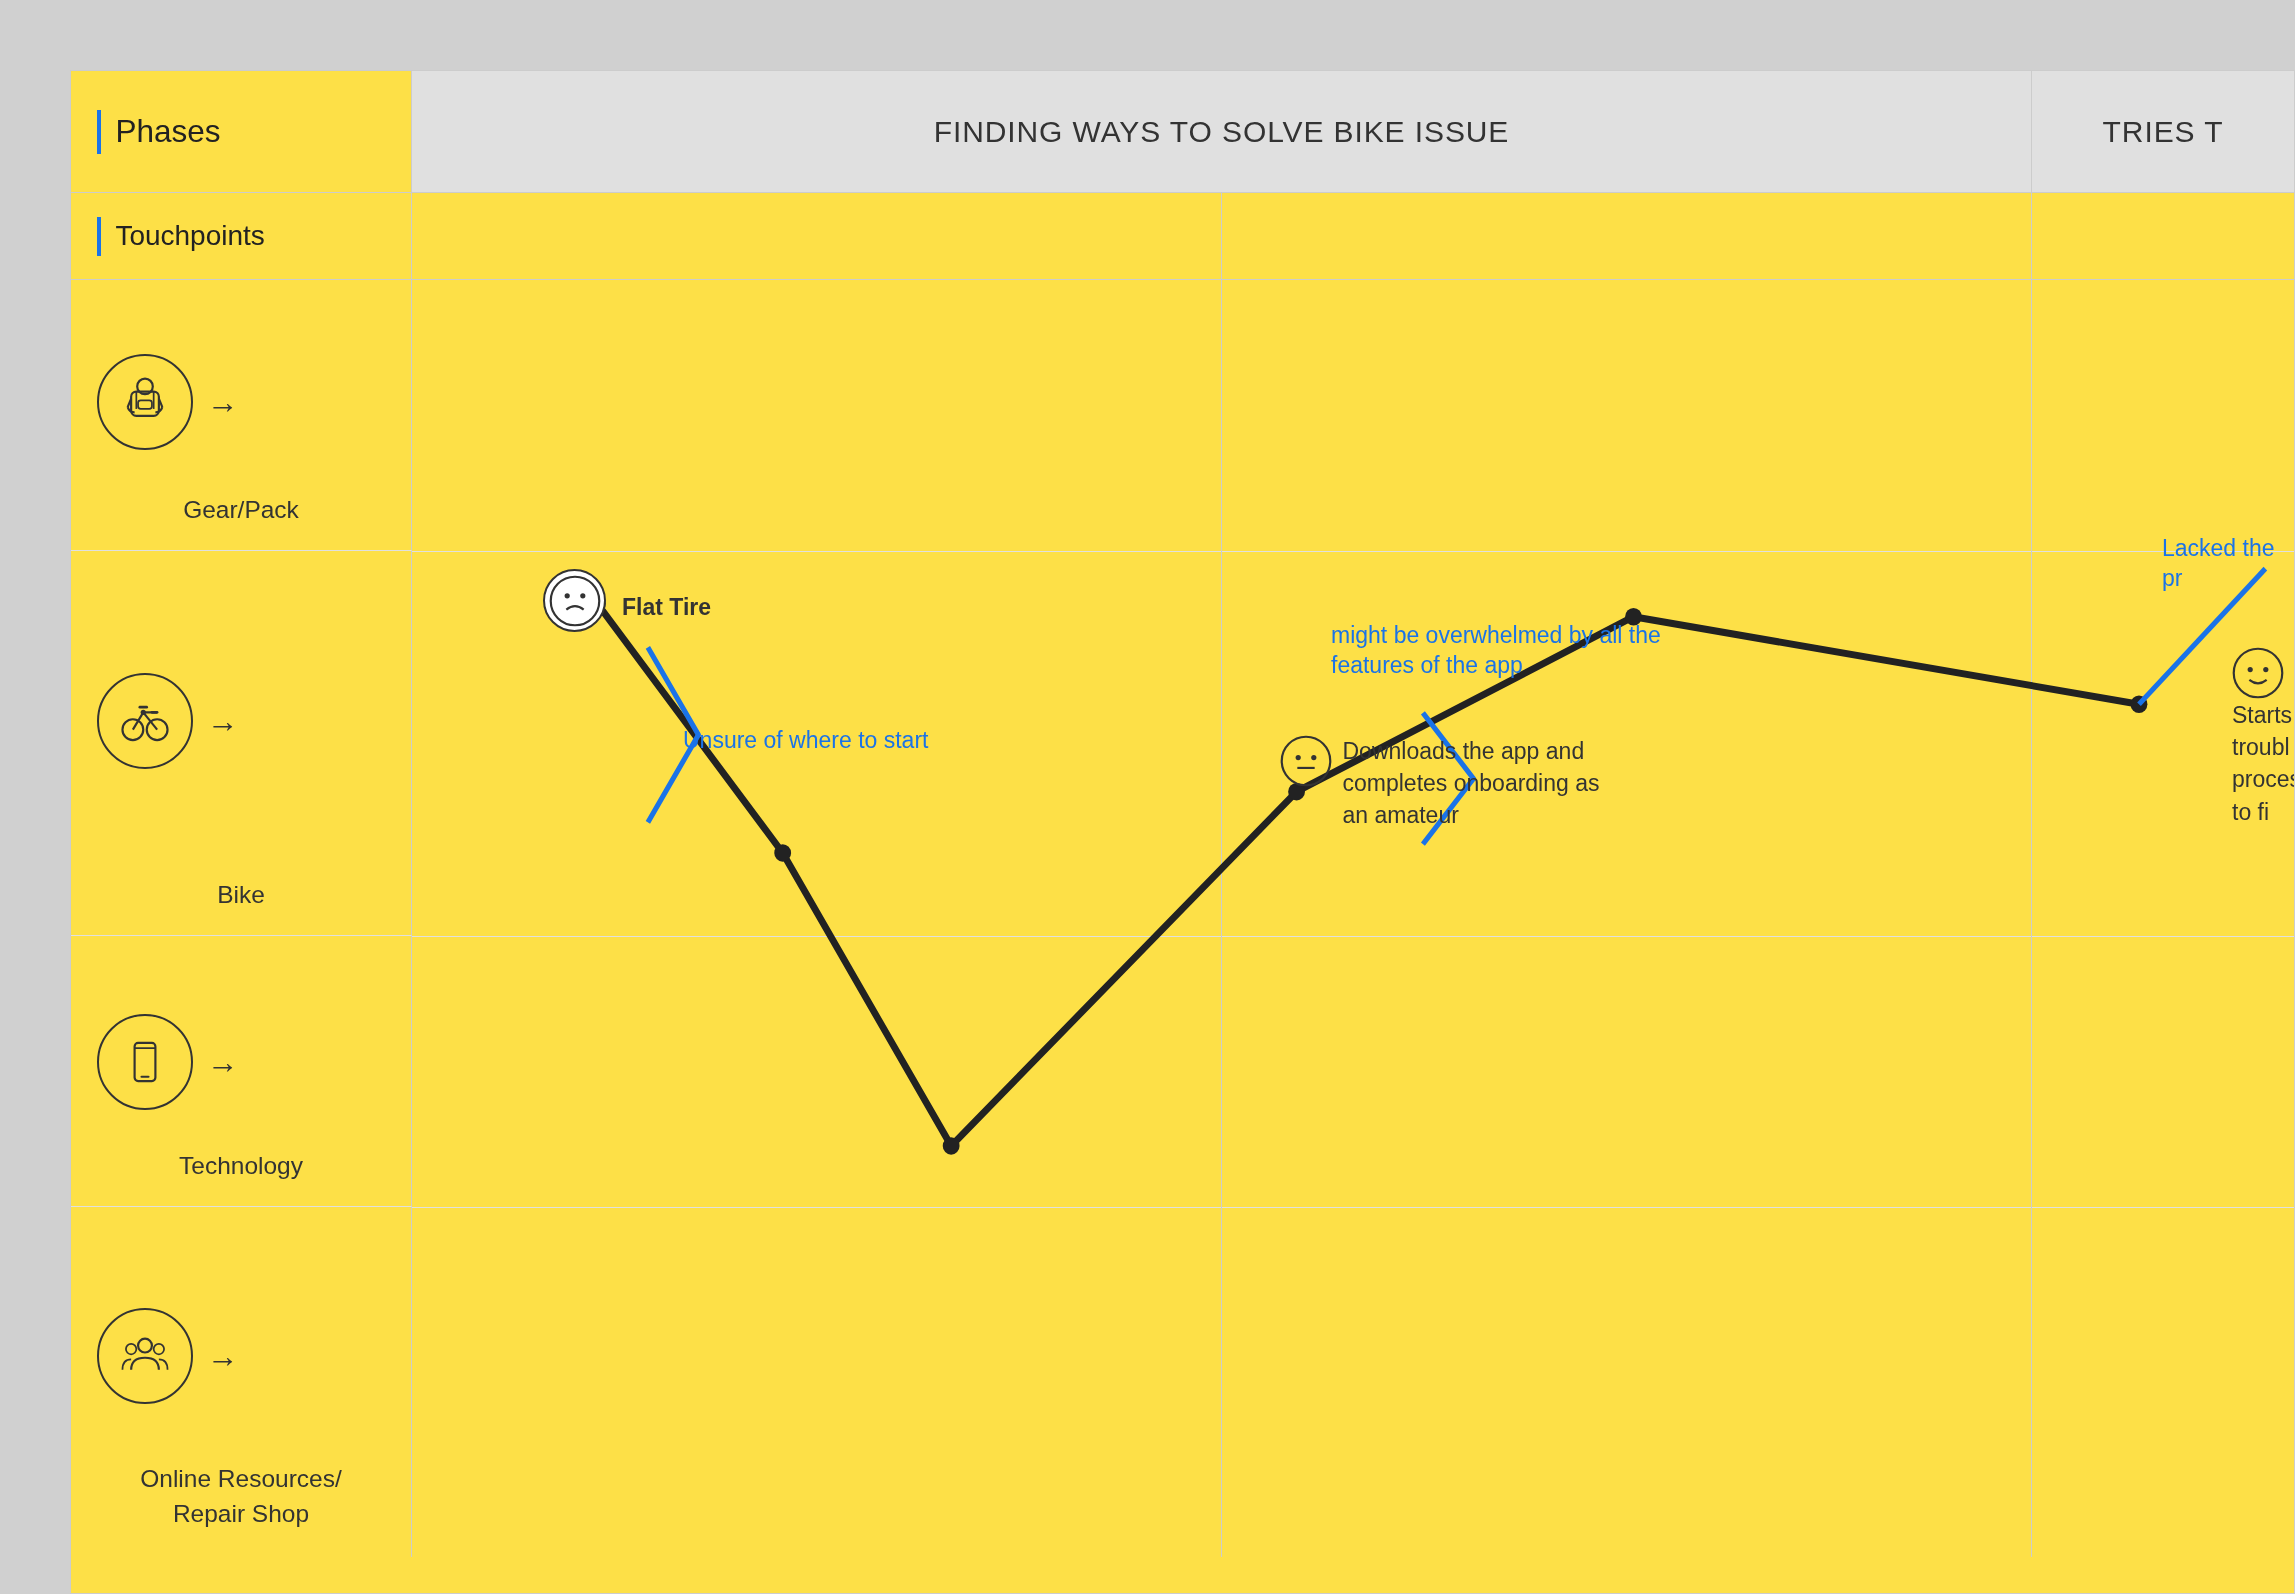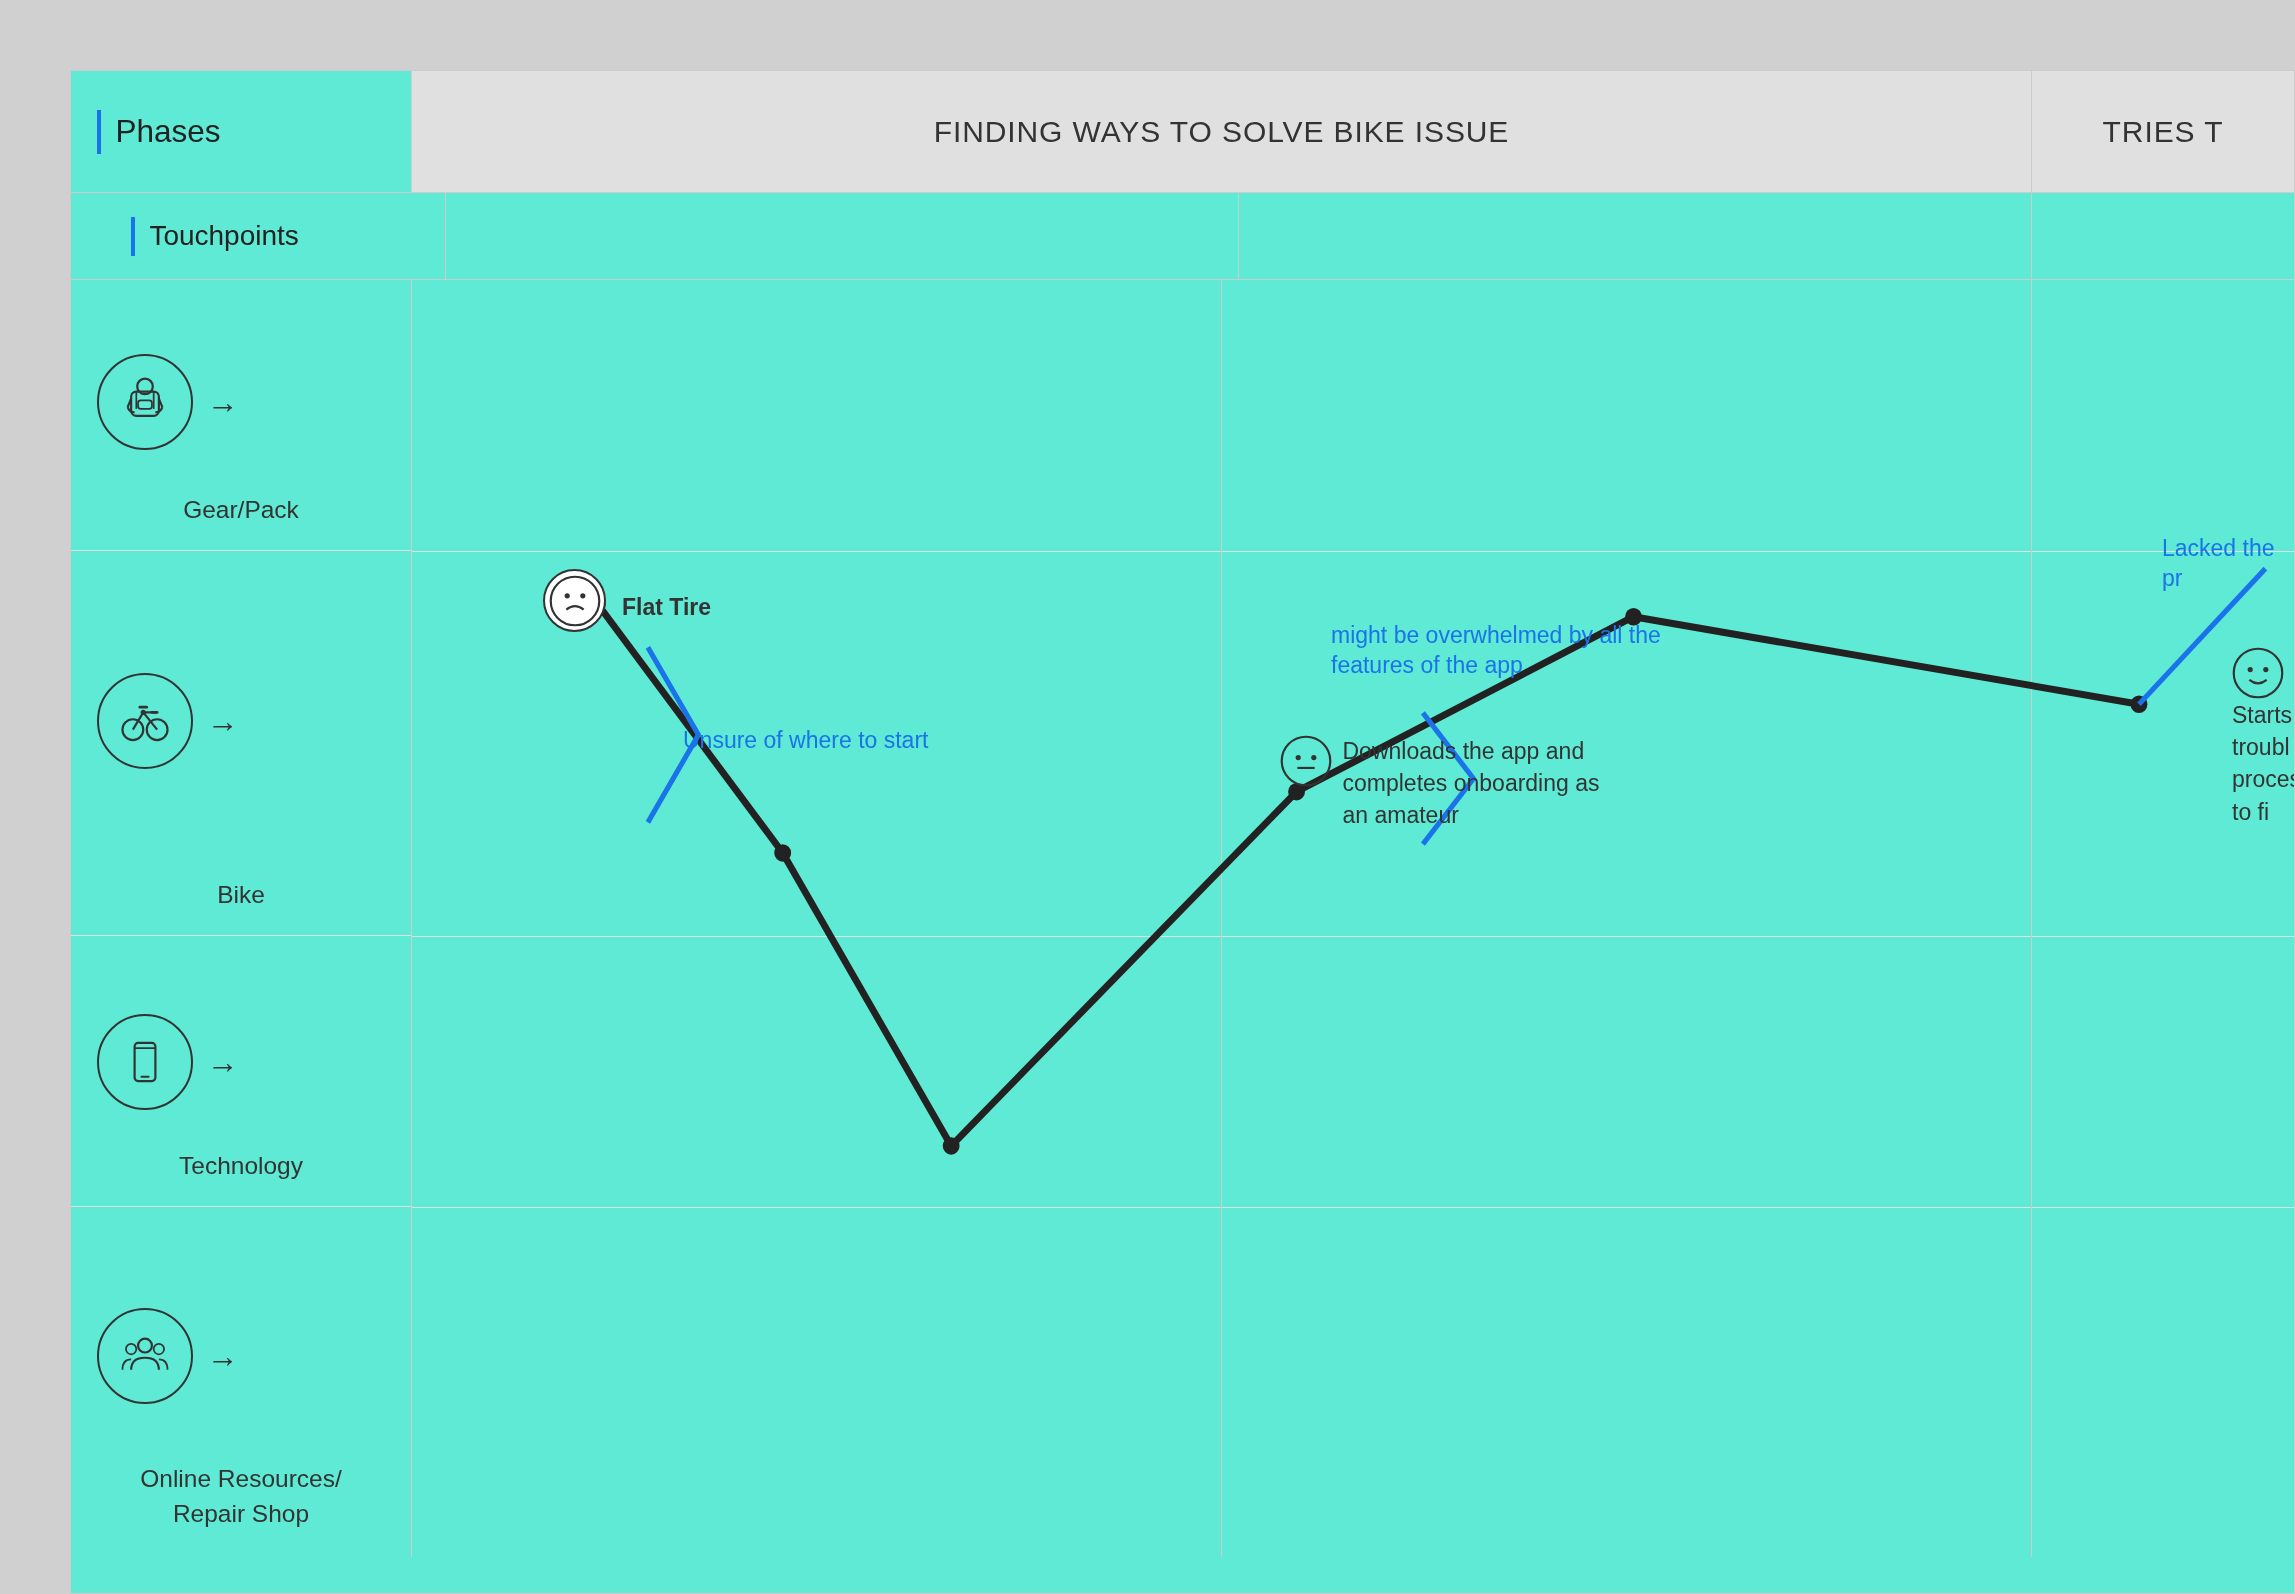--- a/index.html
+++ b/index.html
@@ -9,21 +9,21 @@
       width: 2295px;
       height: 1595px;
       overflow: hidden;
     }
     .outer-container {
       position: absolute;
       top: 70px;
       left: 70px;
       right: 0;
       bottom: 0;
-      background: #5eead4;
+      background: #fde047;
       border: 0.9px solid #ccc;
       overflow: hidden;
     }
     
     .header-row {
       display: flex;
       flex-direction: row;
       height: 122px;
       border-bottom: 0.9px solid #ccc;
     }
@@ -81,21 +81,20 @@
       letter-spacing: 0.9px;
       white-space: nowrap;
     }
 
     
     .touchpoints-row {
       display: flex;
       flex-direction: row;
       height: 87px;
       border-bottom: 0.9px solid #ccc;
-      padding-left: 34px;
     }
     .touchpoints-cell {
       width: 341px;
       min-width: 341px;
       display: flex;
       align-items: center;
       padding: 0 26px;
       border-right: 0.9px solid #ccc;
     }
     .touchpoints-cell .blue-bar {

